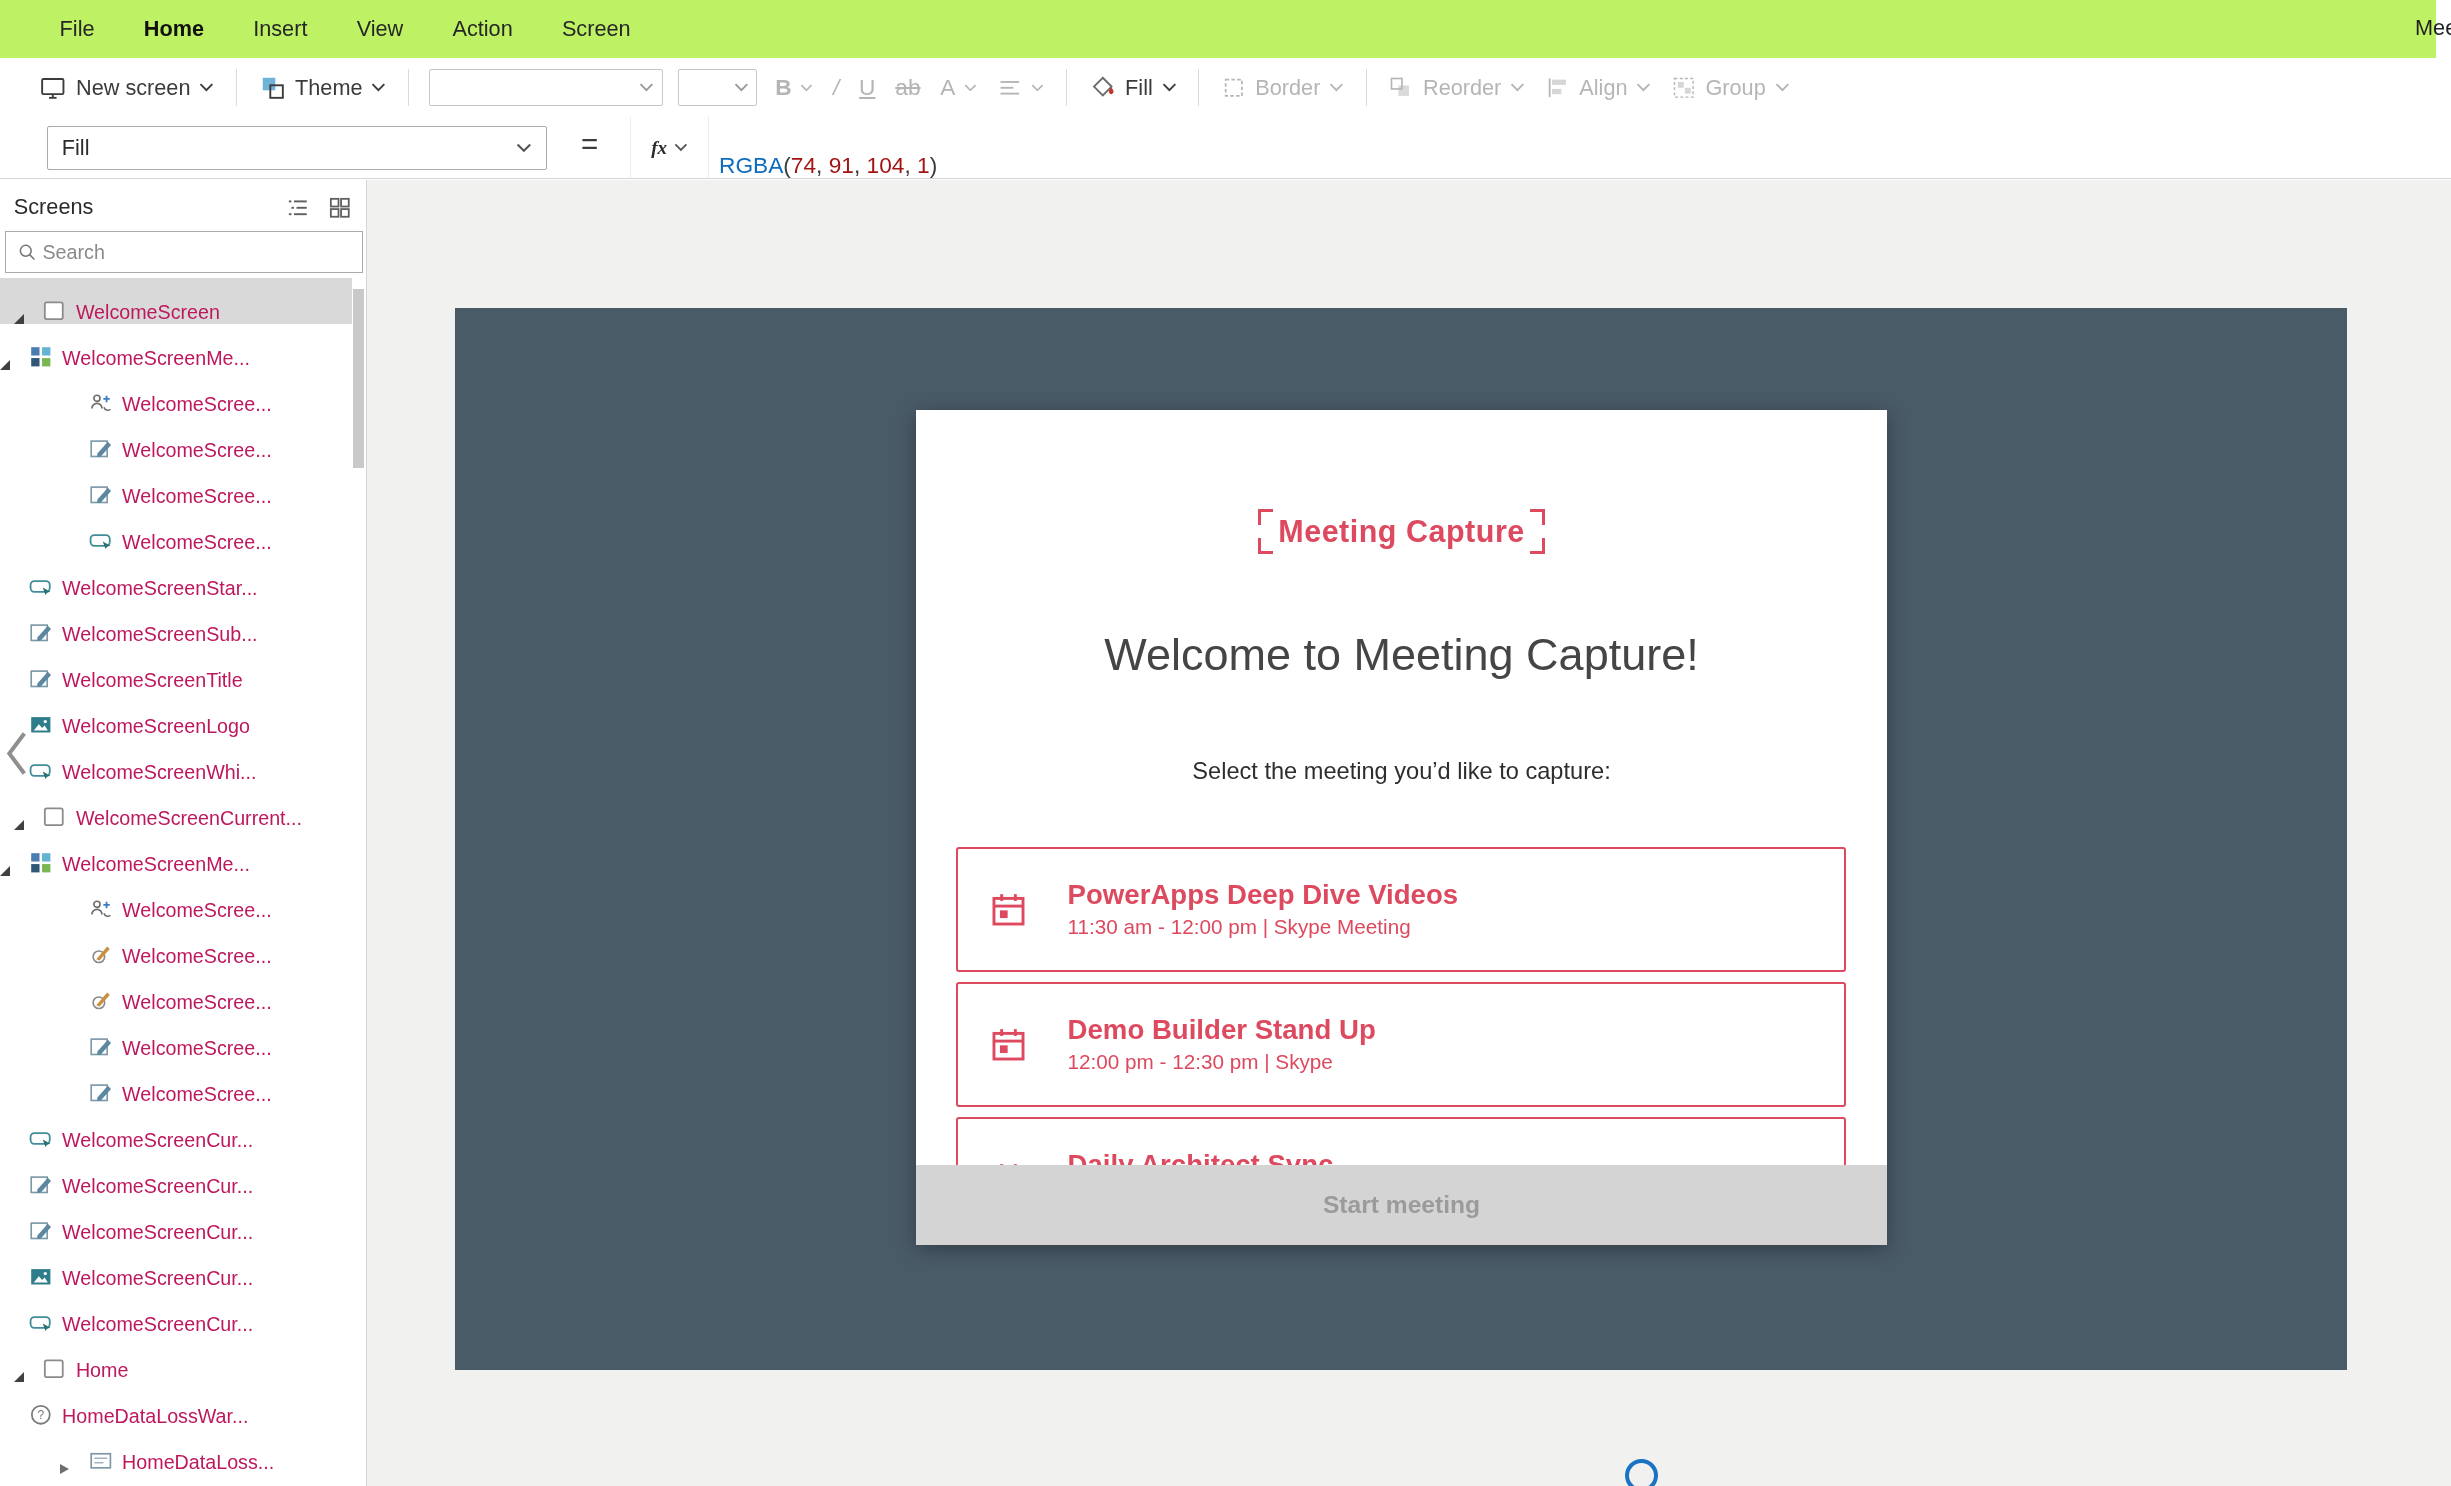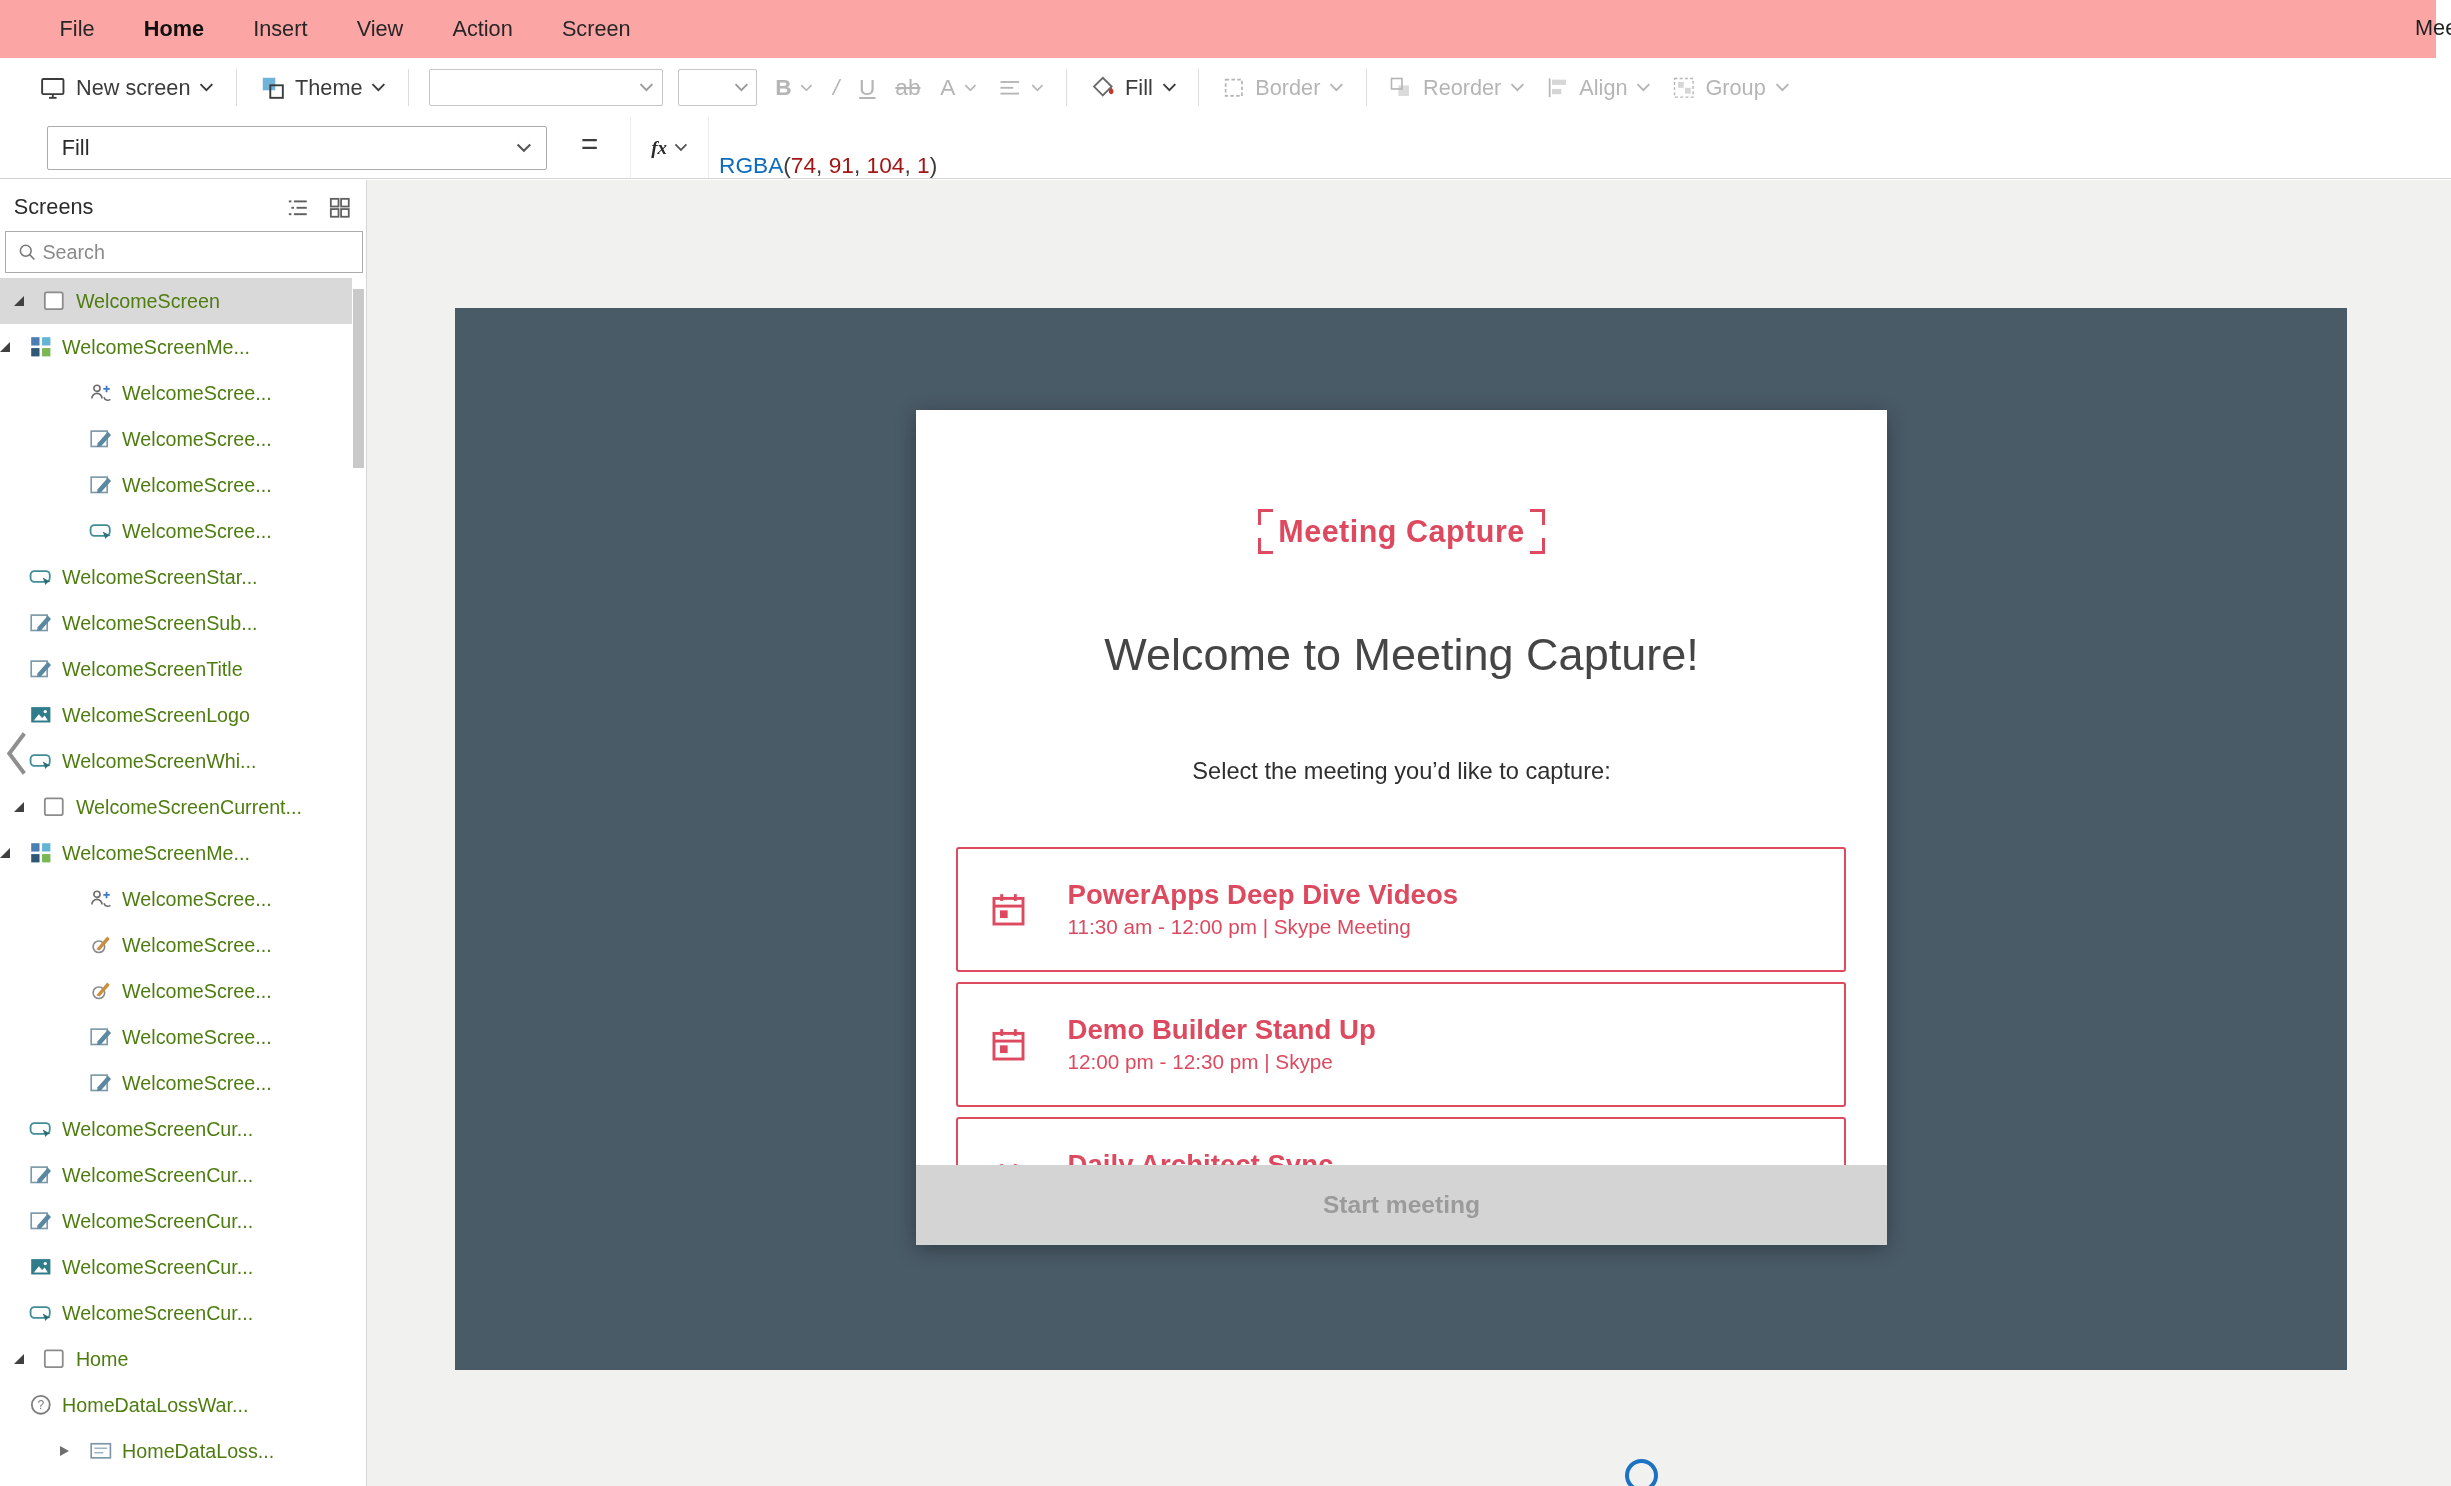--- a/index.html
+++ b/index.html
@@ -1,21 +1,21 @@
 <!DOCTYPE html>
 <html style="--accent: #dd4a5f; --canvas-bg: #4a5b68; --spinner: #1a73c2;"><head>
 <meta charset="utf-8">
 <style>
   *{box-sizing:border-box;margin:0;padding:0}
   html,body{background:#fff}
   .app{position:relative;width:2452px;height:1486px;background:#fff;overflow:hidden;
        font-family:"Liberation Sans",sans-serif;color:#333}
 
   
-  .menu-bar{position:absolute;top:0;left:0;right:16px;height:58px;display:flex;align-items:center;padding-left:35px;background:#fca5a5}
+  .menu-bar{position:absolute;top:0;left:0;right:16px;height:58px;display:flex;align-items:center;padding-left:35px;background:#bef264}
   .menu-items{display:flex;height:100%;align-items:center}
   .menu-item{padding:0 24.6px;font-size:21.7px;color:#262626;cursor:default;white-space:nowrap}
   .menu-item.active{font-weight:bold;color:#111}
   .app-title{position:absolute;left:2415px;top:14.8px;font-size:21.7px;color:#1f1f1f;white-space:nowrap}
 
   
   .toolbar{position:absolute;top:58px;left:0;right:0;height:59px;display:flex;align-items:center;padding-left:29.6px;background:#fff}
   .tb-item{display:flex;align-items:center;gap:8.9px;font-size:21.7px;margin:0 9.9px;white-space:nowrap}
   .tb-item.enabled{color:#3b3b3b}
   .tb-item.disabled{color:#b5b5b5}
@@ -45,21 +45,21 @@
   .screens-panel{position:absolute;left:0;top:0;bottom:0;width:367px;background:#fff;border-right:1px solid #d6d6d6}
   .panel-header{position:absolute;top:5.9px;left:0;right:0;height:43px;display:flex;align-items:center;padding:0 13.8px}
   .panel-title{font-size:21.7px;color:#2b2b2b}
   .panel-header-icons{margin-left:auto;display:flex;gap:15.8px;align-items:center}
   .ph-icon{display:inline-flex;cursor:default}
   .search-box{position:absolute;top:51px;left:4.9px;width:358px;height:42px;border:1px solid #ababab;display:flex;align-items:center;
               padding:0 9.9px;gap:5px;background:#fff}
   .search-box input{border:none;outline:none;font-size:19.7px;flex:1;font-family:inherit;color:#333;background:transparent}
   .search-box input::placeholder{color:#8a8a8a}
   .tree{position:absolute;top:98px;left:0;width:352px;bottom:0;overflow:hidden}
-  .tree-row{display:flex;align-items:center;height:46px;font-size:19.7px;color:#4d7c0f;cursor:default}
+  .tree-row{display:flex;align-items:flex-end;height:46px;font-size:19.7px;color:#be185d;cursor:default}
   .tree-row.selected{background:#d9d9d9}
   .tree-row.lvl0{padding-left:13.8px}
   .tree-row.lvl1{}
   .tree-row.lvl2{padding-left:60px}
   .exp{width:27.6px;flex:0 0 27.6px;display:flex;align-items:center}
   .exp.expanded::before{content:"";width:0;height:0;border-right:10.8px solid #404040;border-top:10.8px solid transparent}
   .exp.collapsed::before{content:"";width:0;height:0;border-left:9.9px solid #6f6f6f;border-top:5.9px solid transparent;border-bottom:5.9px solid transparent}
   .node-icon{width:25.6px;height:25.6px;flex:0 0 25.6px;margin-right:8.9px;display:inline-flex}
   .node-label{white-space:nowrap;overflow:hidden}
   .tree-scrollbar{position:absolute;top:98px;right:2px;width:10.8px;bottom:0}

